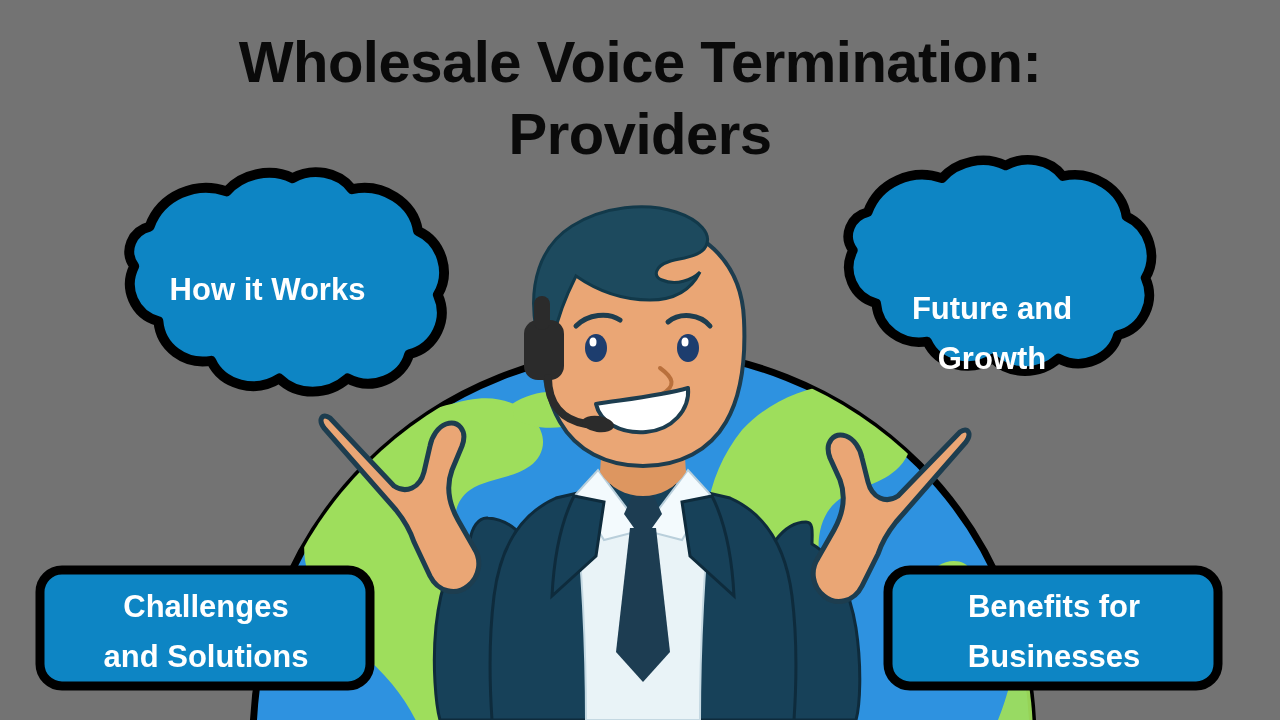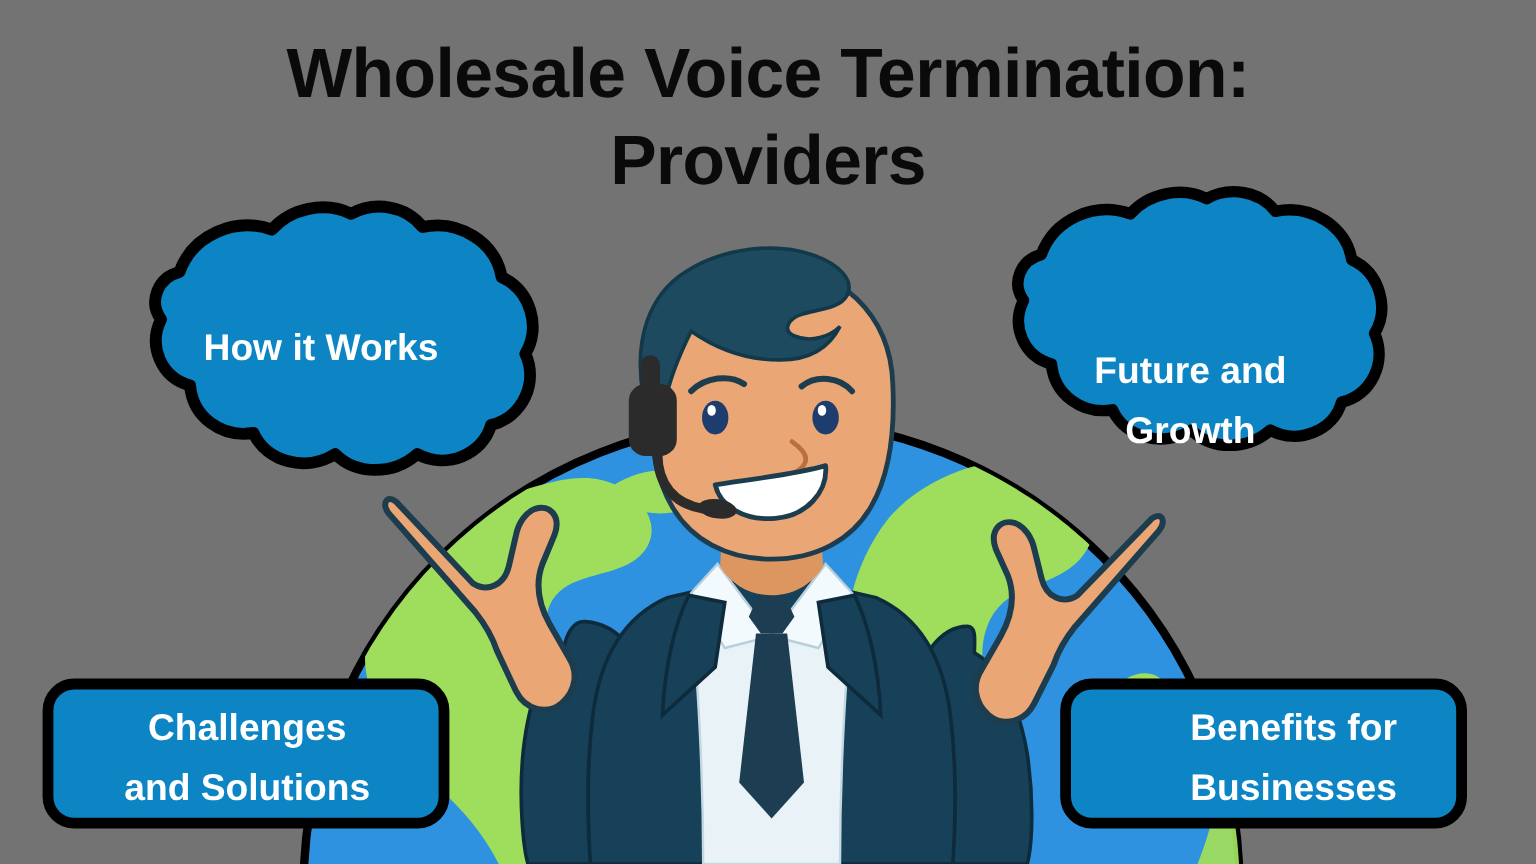--- a/index.html
+++ b/index.html
@@ -71,21 +71,21 @@
     margin-top: 32px;
   }
   #box-left-text {
     left: 42px;
     top: 582px;
     width: 328px;
     font-size: 31px;
     line-height: 50px;
   }
   #box-right-text {
-    left: 914px;
+    left: 890px;
     top: 582px;
     width: 328px;
     font-size: 31px;
     line-height: 50px;
   }
 </style>
 </head>
 <body>
 
 <div id="slide">

